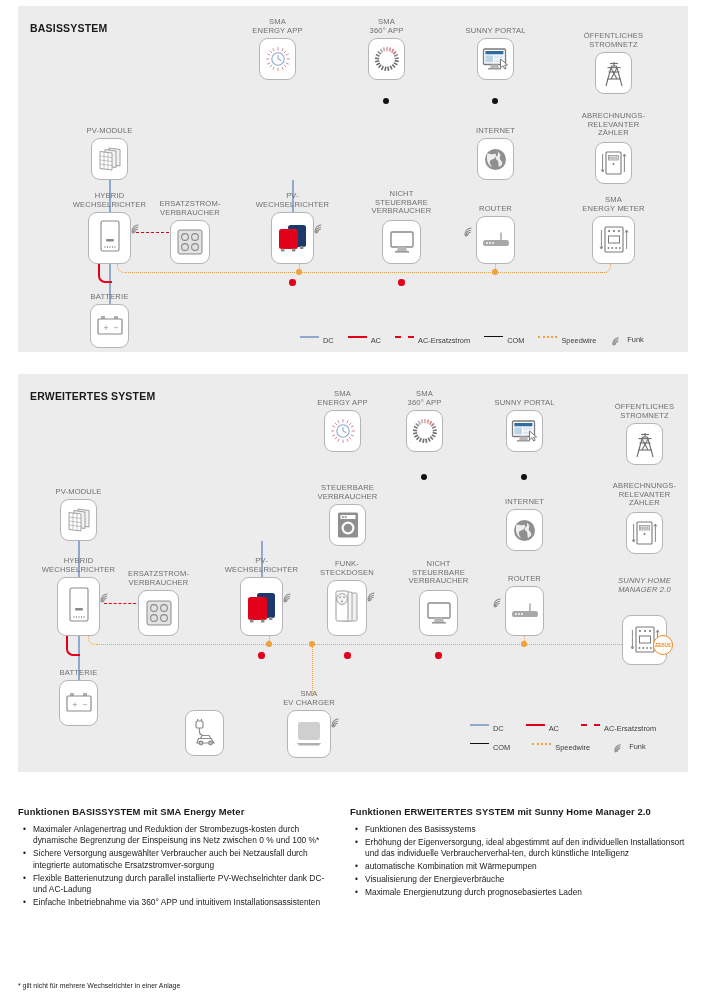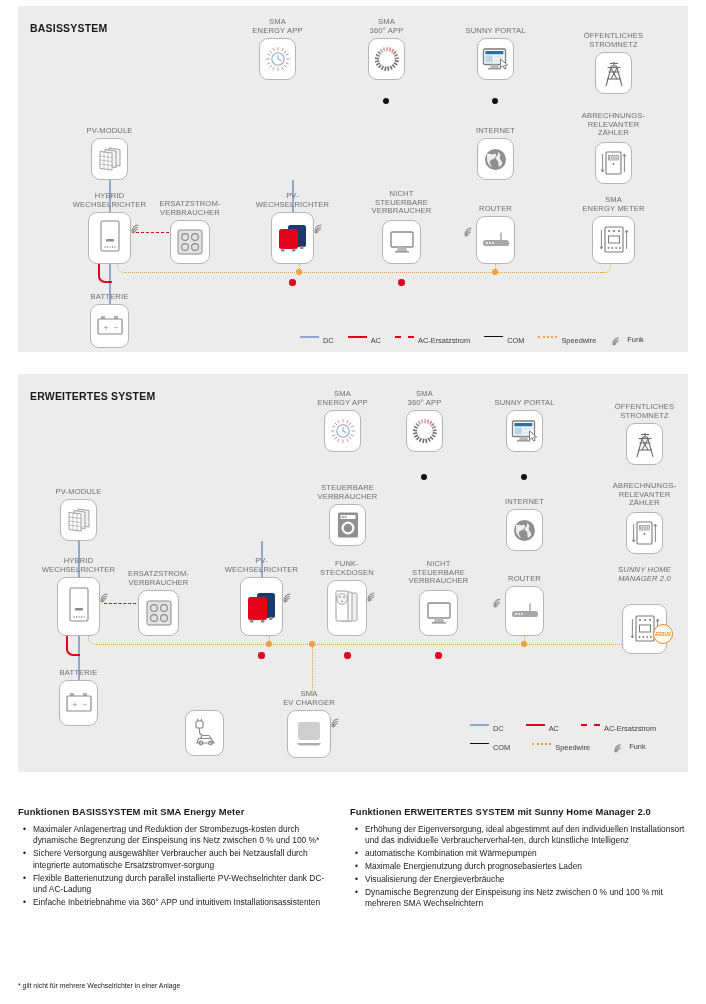--- a/index.html
+++ b/index.html
@@ -842,21 +842,21 @@
       <svg class="wifi" style="left:-13px; top:10px;" viewBox="0 0 13 12">
         <g fill="none" stroke="#8a8a8a" stroke-width="1.1" stroke-linecap="round">
           <path d="M2 10 Q2 4 8 3"></path>
             <path d="M3.2 10.2 Q3.4 6 7.6 5.3"></path>
             <path d="M4.6 10.4 Q4.8 7.6 7.4 7.2"></path>
         </g>
         <circle cx="3" cy="10.4" r="1" fill="#8a8a8a"></circle>
       </svg>
     </div>
 
-    <div class="node" style="left:604px; top:212px; width:45px; height:68px;font-style:italic;">
+    <div class="node" style="left:604px; top:223px; width:45px; height:68px;font-style:italic;">
       <div class="cap" style="top:-20px;">SUNNY HOME<br>MANAGER 2.0</div>
       <div class="box" style="width:45px; height:50px;">
         <svg width="32" height="32" viewBox="0 0 32 32">
           <rect x="7" y="3" width="18" height="25" rx="1" fill="#ffffff" stroke="#7a7a7a" stroke-width="1.1"></rect>
           <g fill="#7a7a7a">
               <circle cx="11" cy="7" r="1.1"></circle>
               <circle cx="16" cy="7" r="1.1"></circle>
               <circle cx="21" cy="7" r="1.1"></circle>
             </g>
           <rect x="10.5" y="12" width="11" height="7" fill="none" stroke="#7a7a7a" stroke-width="1"></rect>
@@ -969,21 +969,21 @@
       <li>Sichere Versorgung ausgewählter Verbraucher auch bei Netzausfall durch integrierte automatische Ersatzstromver-sorgung</li>
       <li>Flexible Batterienutzung durch parallel installierte PV-Wechselrichter dank  DC- und AC-Ladung</li>
       <li>Einfache Inbetriebnahme via 360° APP und intuitivem Installationsassistenten</li>
     </ul>
   </div>
   <div class="footnote" style="left:18px; top:982px;">* gilt nicht für mehrere Wechselrichter in einer Anlage</div>
 
   <div class="feat" style="left:350px; top:806px; width:345px;">
     <h3>Funktionen ERWEITERTES SYSTEM mit Sunny Home Manager 2.0</h3>
     <ul>
+      <li>Funktionen des Basissystems</li>
       <li>Erhöhung der Eigenversorgung, ideal abgestimmt auf den individuellen Installationsort und das individuelle Verbraucherverhal-ten, durch künstliche Intelligenz</li>
       <li>automatische Kombination mit Wärmepumpen</li>
+      <li>Visualisierung der Energieverbräuche</li>
       <li>Maximale Energienutzung durch prognosebasiertes Laden</li>
-      <li>Visualisierung der Energieverbräuche</li>
-      <li>Dynamische Begrenzung der Einspeisung ins Netz zwischen 0 % und 100 % mit mehreren SMA Wechselrichtern</li>
     </ul>
   </div>
 
 </div>
 
 </body></html>

